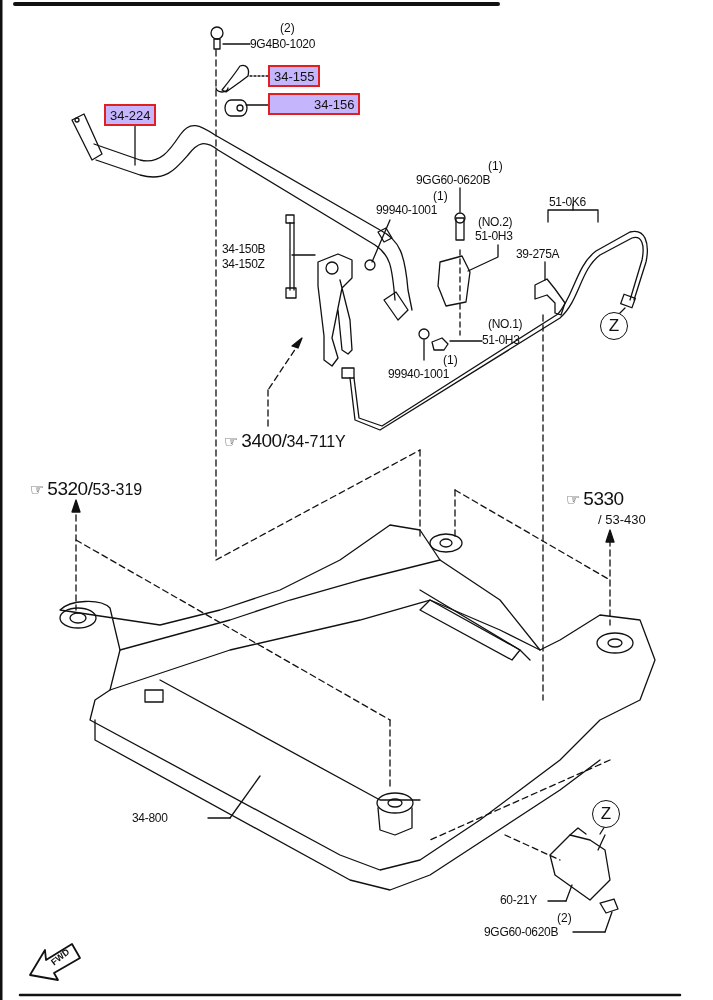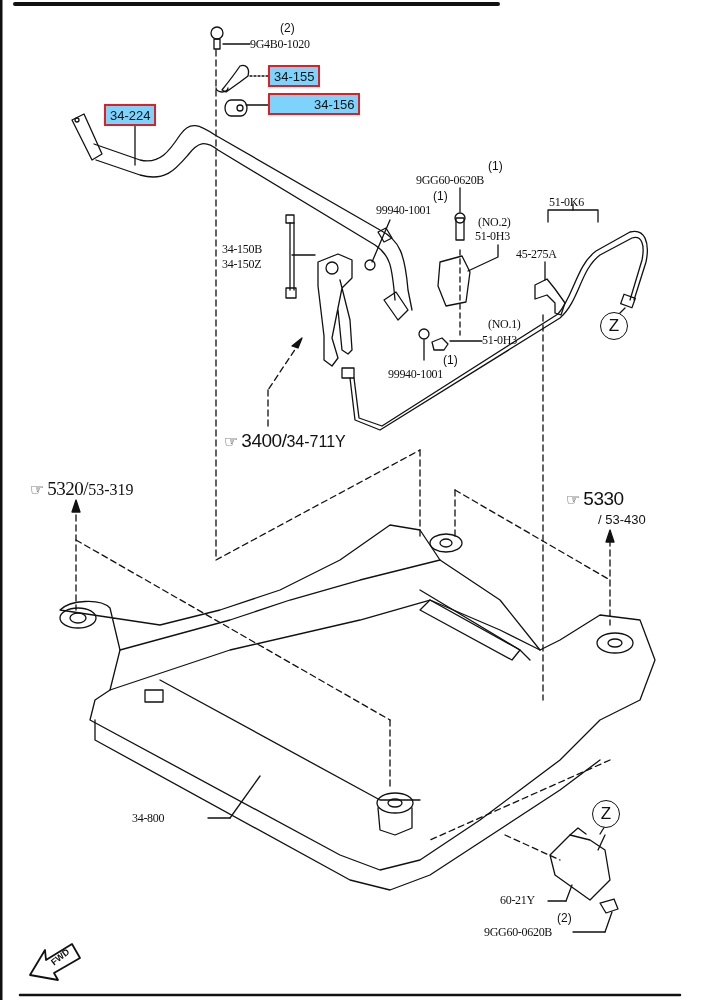--- a/index.html
+++ b/index.html
@@ -1,20 +1,20 @@
 <!DOCTYPE html>
 <html><head>
 <meta charset="utf-8">
 <style>
   html, body { margin:0; padding:0; background:#fff; }
   body { width:713px; height:1000px; position:relative; overflow:hidden; font-family:"Liberation Sans", sans-serif; color:#111; }
   svg.diagram { position:absolute; left:0; top:0; }
-  .lbl { position:absolute; font-size:12px; line-height:13px; white-space:nowrap; letter-spacing:-0.3px; color:#111;font-family:Liberation Serif, serif; }
+  .lbl { position:absolute; font-size:12px; line-height:13px; white-space:nowrap; letter-spacing:-0.3px; color:#111; }
   .qty { position:absolute; font-size:12px; line-height:12px; color:#111; }
-  .boxed { position:absolute; border:2.5px solid #e02020; padding:2px 4px 1px 4px; font-size:13px; line-height:15px; color:#111; background:#7dd3fc; }
+  .boxed { position:absolute; border:2.5px solid #e02020; padding:2px 4px 1px 4px; font-size:13px; line-height:15px; color:#111; background:#c4b5fd; }
   .ref { position:absolute; white-space:nowrap; color:#111; }
   .ref .big { font-size:19px; letter-spacing:-0.5px; }
   .ref .small { font-size:16px; }
   .ref .hand { font-size:16px; margin-right:3px; }
   .zc { position:absolute; width:26px; height:26px; border:1.5px solid #111; border-radius:50%; text-align:center; line-height:26px; font-size:17px; background:#fff; }
   .fwd { position:absolute; font-size:9px; font-weight:bold; transform:rotate(-38deg); color:#111; }
 </style>
 </head>
 <body>
 
@@ -156,38 +156,38 @@
 <span class="qty" style="left:488px;top:160px;">(1)</span>
 <span class="lbl" style="left:416px;top:174px;">9GG60-0620B</span>
 
 <span class="qty" style="left:433px;top:190px;">(1)</span>
 <span class="lbl" style="left:376px;top:204px;">99940-1001</span>
 
 <span class="lbl" style="left:478px;top:216px;">(NO.2)</span>
 <span class="lbl" style="left:475px;top:230px;">51-0H3</span>
 
 <span class="lbl" style="left:549px;top:196px;">51-0K6</span>
-<span class="lbl" style="left:516px;top:248px;">45-275A</span>
+<span class="lbl" style="left:516px;top:248px;">39-275A</span>
 
 <span class="lbl" style="left:222px;top:243px;">34-150B</span>
 <span class="lbl" style="left:222px;top:258px;">34-150Z</span>
 
 <span class="lbl" style="left:488px;top:318px;">(NO.1)</span>
 <span class="lbl" style="left:482px;top:334px;">51-0H3</span>
 
 <span class="qty" style="left:443px;top:354px;">(1)</span>
 <span class="lbl" style="left:388px;top:368px;">99940-1001</span>
 
 <div class="zc" style="left:600px;top:312px;">Z</div>
 
 <div class="ref" style="left:224px;top:430px;">
   <span class="hand">☞</span><span class="big">3400</span><span class="big">/</span><span class="small">34-711Y</span>
 </div>
 
-<div class="ref" style="left:30px;top:478px;font-family:Liberation Serif, serif;">
+<div class="ref" style="left:30px;top:478px;">
   <span class="hand">☞</span><span class="big">5320</span><span class="big">/</span><span class="small">53-319</span>
 </div>
 
 <div class="ref" style="left:566px;top:488px;">
   <span class="hand">☞</span><span class="big">5330</span>
 </div>
 <div class="ref" style="left:598px;top:510px;">
   <span class="small" style="font-size:13px">/ </span><span class="small" style="font-size:13px">53-430</span>
 </div>
 

